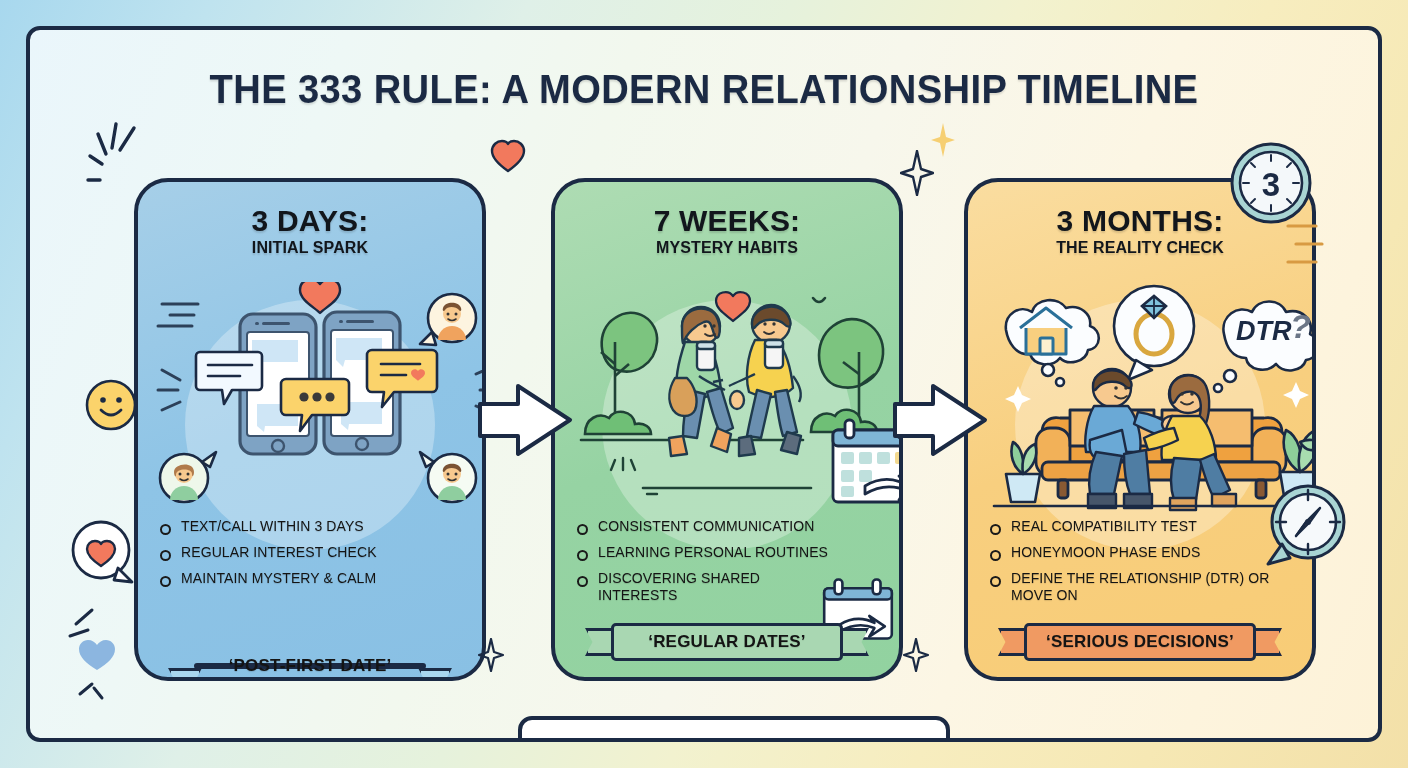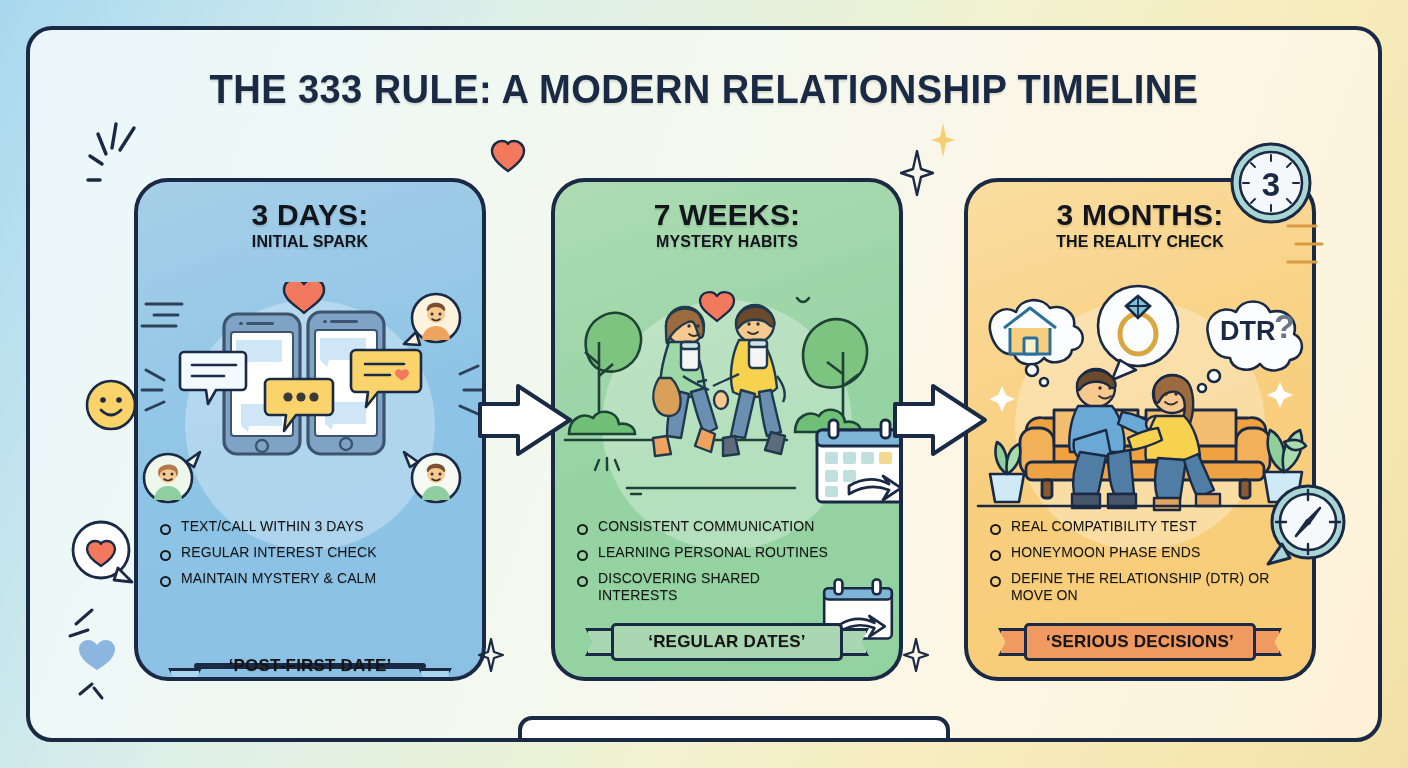--- a/index.html
+++ b/index.html
@@ -12,21 +12,21 @@
         #f6e8b4 85%, #f3e0a8 100%);
     position: relative;
   }
 
   
   #card {
     position: absolute;
     left: 26px; top: 26px;
     width: 1356px; height: 716px;
     border: 4px solid #1b2a44;
-    border-radius: 26px;
+    border-radius: 14px;
     background: linear-gradient(110deg,
         #eaf6fb 0%, #eef8f6 20%, #f2f8ee 38%,
         #f7f7ec 55%, #fcf6e4 72%, #fdf4dd 88%, #fdf2d8 100%);
     overflow: hidden;
   }
 
   
   #title {
     position: absolute;
     left: 0; top: 36px; width: 100%;
@@ -59,21 +59,21 @@
     left: 50%; top: 118px;
     width: 250px; height: 250px;
     margin-left: -125px;
     border-radius: 50%;
     background: rgba(255,255,255,.30);
   }
 
   .ptitle {
     position: relative;
     text-align: center;
-    padding-top: 18px;
+    padding-top: 24px;
     color: #12161c;
     line-height: 1.02;
     z-index: 3;
   }
   .ptitle .big {
     display: block;
     font-size: 30px; font-weight: 700;
     letter-spacing: .2px;
     text-shadow: 0 2px 2px rgba(0,0,0,.14);
   }
@@ -81,23 +81,24 @@
     display: block;
     font-size: 16px; font-weight: 700;
     margin-top: 3px;
     letter-spacing: .1px;
     text-shadow: 0 2px 2px rgba(0,0,0,.14);
   }
 
   
   .illus {
     position: absolute;
-    left: 0; top: 100px;
+    left: 16px; top: 100px;
     width: 352px; height: 230px;
     z-index: 2;
+    font-style: italic;
   }
   .illus svg { display: block; width: 100%; height: 100%; }
 
   
   .bullets {
     position: absolute;
     left: 22px; top: 336px;
     width: 320px;
     z-index: 4;
   }

